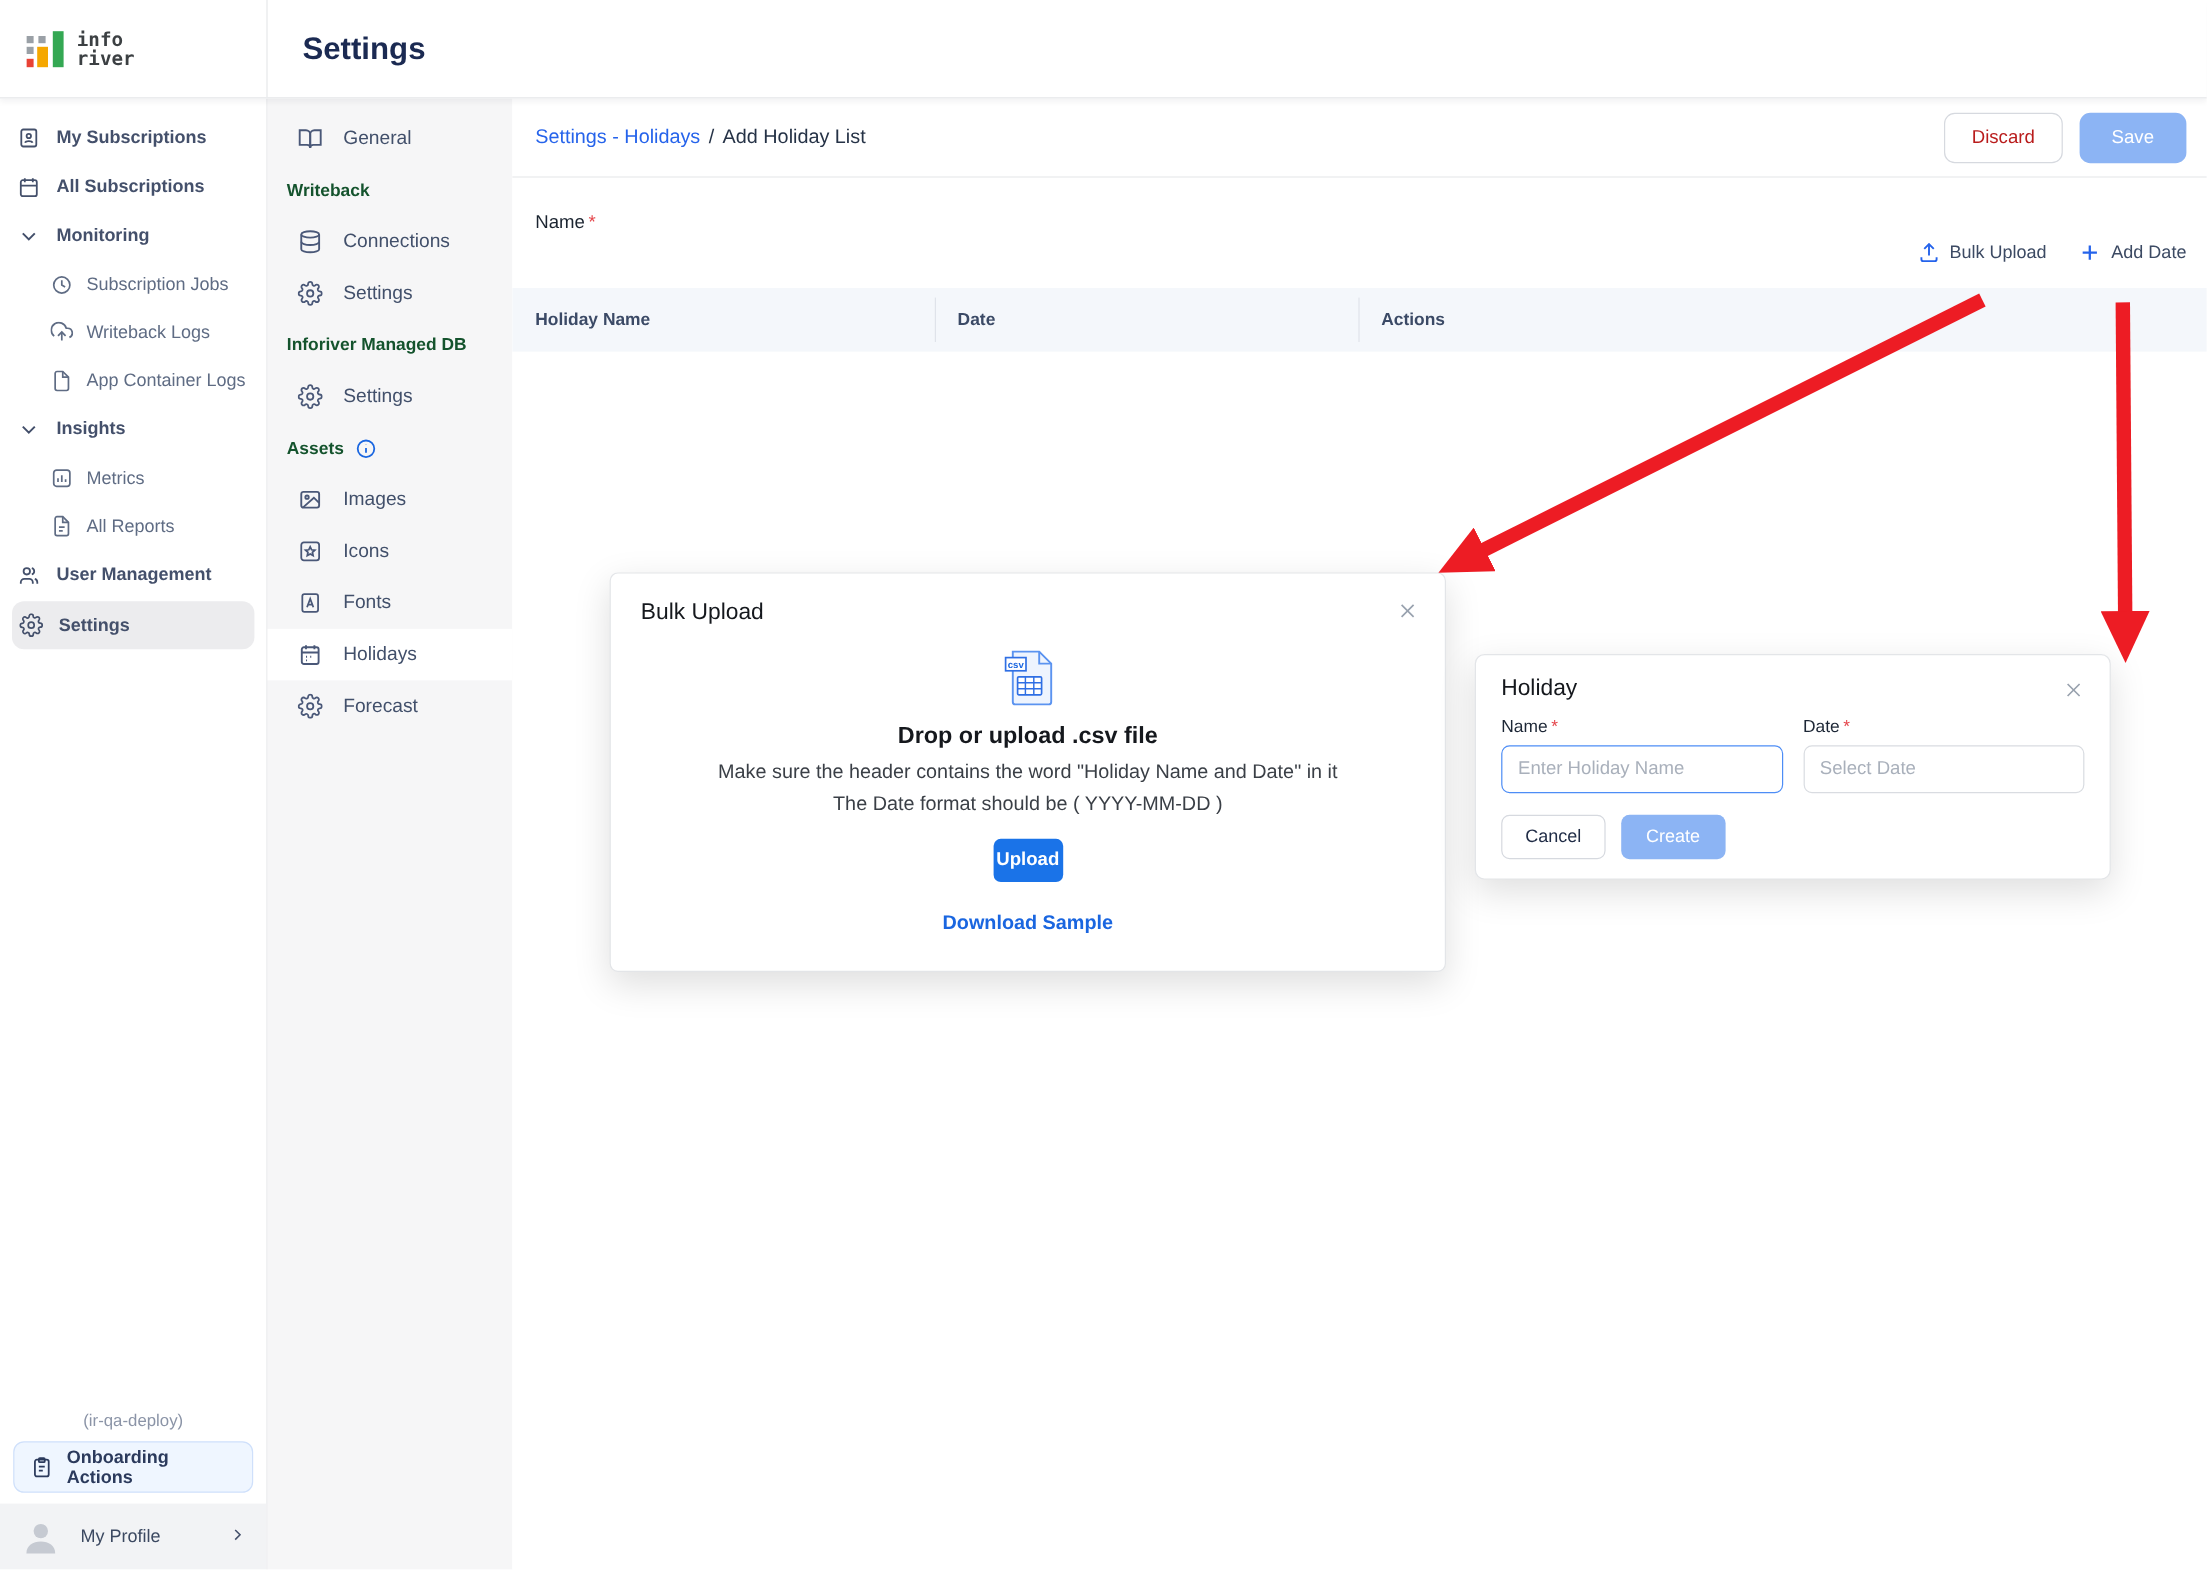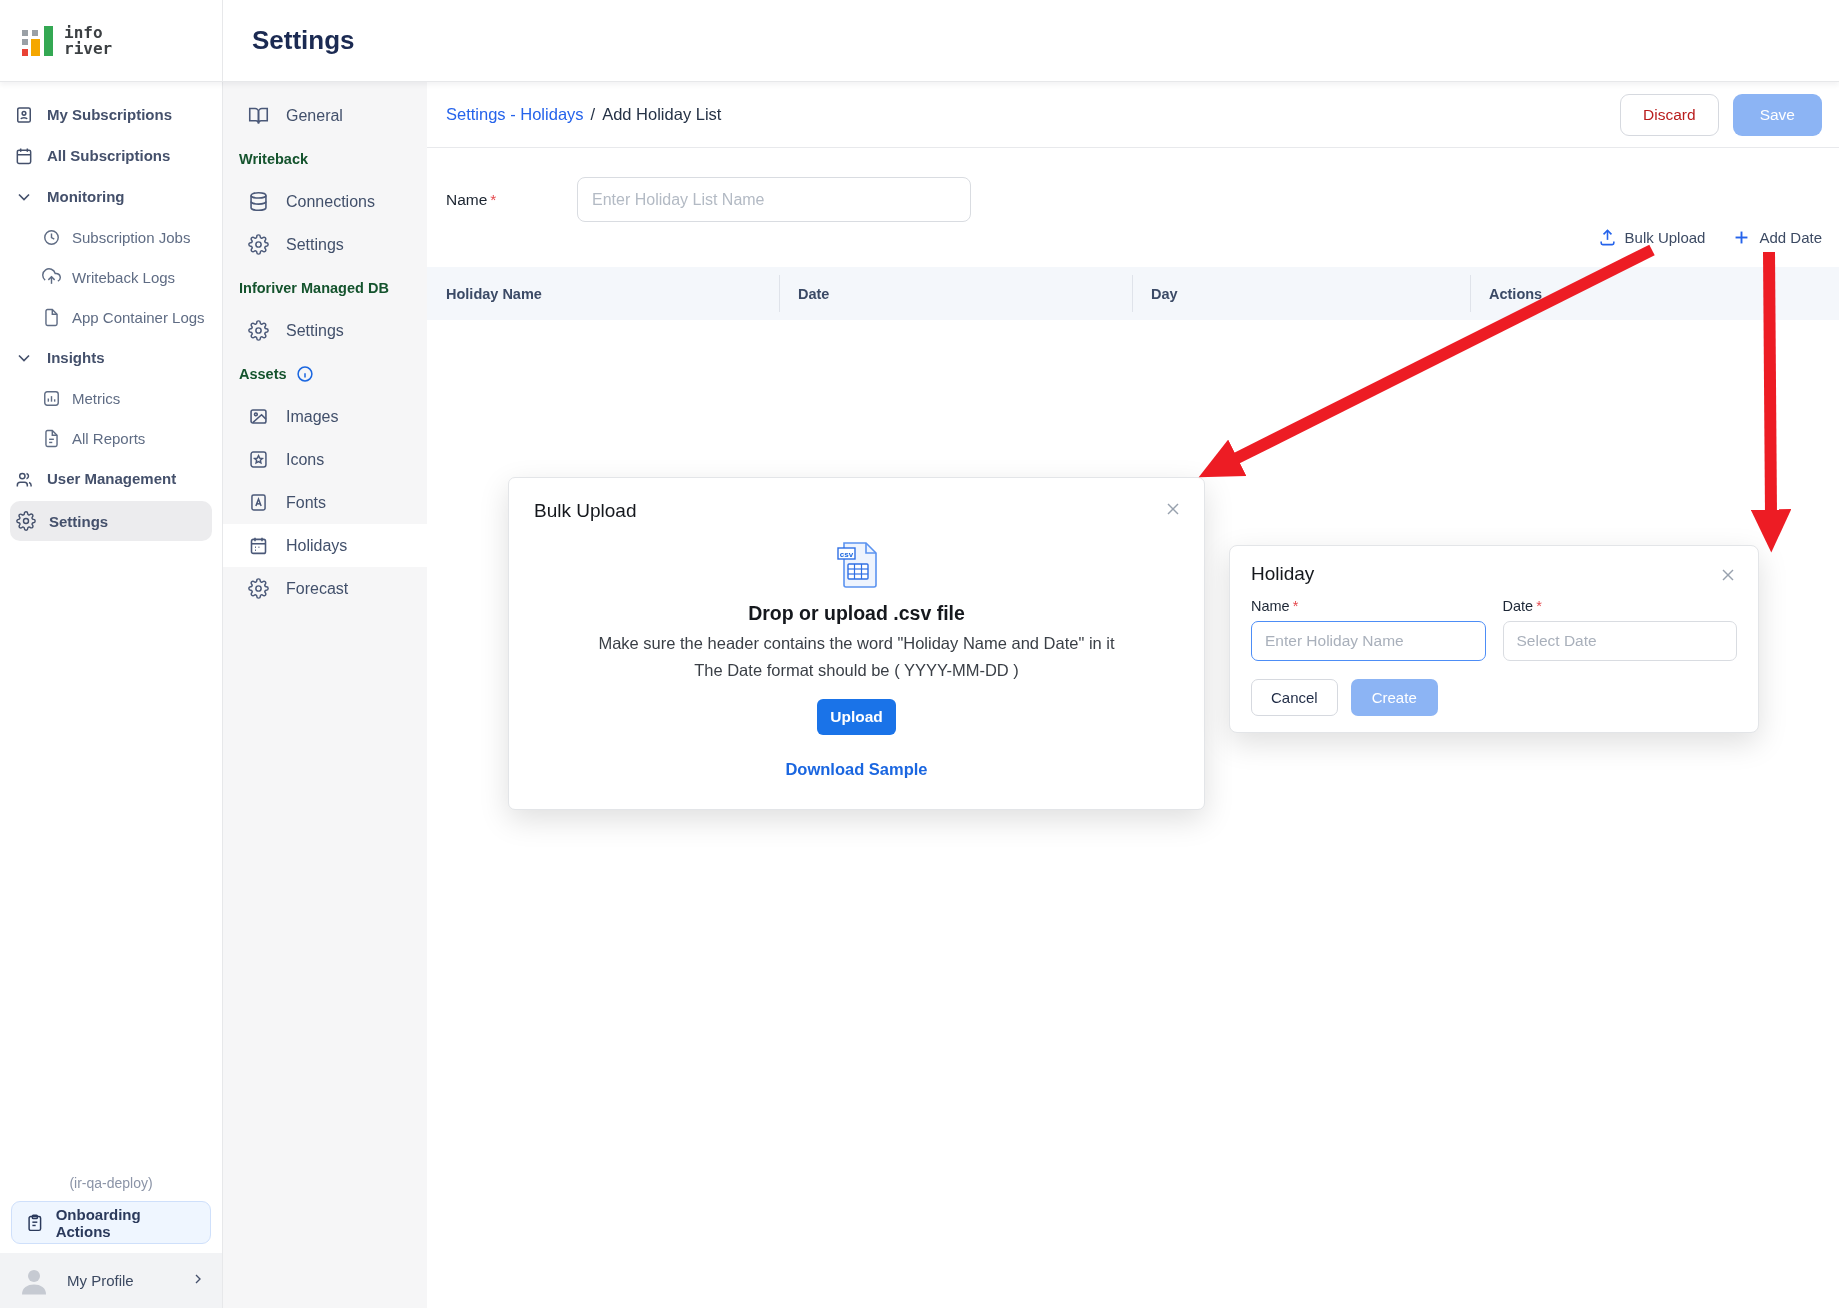--- a/index.html
+++ b/index.html
@@ -70,21 +70,21 @@
   .close-x { position:absolute; cursor:pointer; }
   .close-x svg { width:20px; height:20px; stroke:#98a1ae; }
 
   .bulk-modal { left:81px; top:395px; width:697px; height:333px; }
   .bulk-title { position:absolute; left:25px; top:22px; font-size:19px; color:#15181d; }
   .bulk-modal .close-x { right:21px; top:21px; }
   .bulk-body { position:absolute; left:0; right:0; top:62px; display:flex; flex-direction:column; align-items:center; }
   .drop-title { margin-top:12px; font-size:19.5px; font-weight:700; color:#15181d; }
   .drop-line { margin-top:11px; font-size:16.5px; color:#3a3f46; line-height:14px; }
   .drop-line + .drop-line { margin-top:13px; }
-  .upload-btn { margin-top:22px; width:79px; height:36px; background:#1a73e8; border:none; border-radius:6px;
+  .upload-btn { margin-top:22px; width:58px; height:36px; background:#1a73e8; border:none; border-radius:6px;
     color:#fff; font-size:15.5px; font-weight:700; font-family:"Liberation Sans",sans-serif; cursor:pointer; }
   .download-link { margin-top:25px; color:#1a66e0; font-weight:700; font-size:16.5px; cursor:pointer; }
 
   .holiday-modal { left:802px; top:463px; width:530px; height:188px; border-radius:8px; padding:17px 21px; }
   .holiday-title { font-size:19px; color:#15181d; }
   .holiday-modal .close-x { right:20px; top:19px; }
   .hfields { display:flex; gap:17px; margin-top:13px; }
   .hfield { width:238px; }
   .hlabel { font-size:14.5px; color:#1d2736; }
   .hinput { margin-top:7px; width:100%; height:40px; border-radius:7px; padding:0 13px; font-size:15.5px; color:#1b2430; outline:none; }
@@ -349,21 +349,20 @@
       <div class="head-actions">
         <button class="btn btn-discard">Discard</button>
         <button class="btn btn-save">Save</button>
       </div>
     </div>
 
     <div class="form-row">
       <div class="form-label">
         <span>Name</span><span class="req">*</span>
       </div>
-      <input class="name-input" type="text" placeholder="Enter Holiday List Name" style="">
     </div>
 
     <div class="toolbar-row">
       <div class="tool-link">
         <svg viewBox="0 0 24 24" fill="none" stroke-width="2">
           <path d="M4 17v2a2 2 0 0 0 2 2h12a2 2 0 0 0 2-2v-2"></path>
           <polyline points="17 8 12 3 7 8"></polyline>
             <line x1="12" y1="3" x2="12" y2="15"></line>
         </svg>
         <span>Bulk Upload</span>
@@ -373,21 +372,20 @@
           <line x1="12" y1="4.5" x2="12" y2="19.5"></line>
             <line x1="4.5" y1="12" x2="19.5" y2="12"></line>
         </svg>
         <span>Add Date</span>
       </div>
     </div>
 
     <div class="table-header">
       <div class="th">Holiday Name</div>
       <div class="th sep">Date</div>
-      <div class="th sep">Day</div>
       <div class="th sep">Actions</div>
     </div>
 
     <div class="modal bulk-modal">
       <div class="bulk-title">Bulk Upload</div>
       <div class="close-x">
         <svg viewBox="0 0 24 24" fill="none" stroke-width="1.7">
             <line x1="6" y1="6" x2="18" y2="18"></line>
             <line x1="18" y1="6" x2="6" y2="18"></line>
           </svg>

